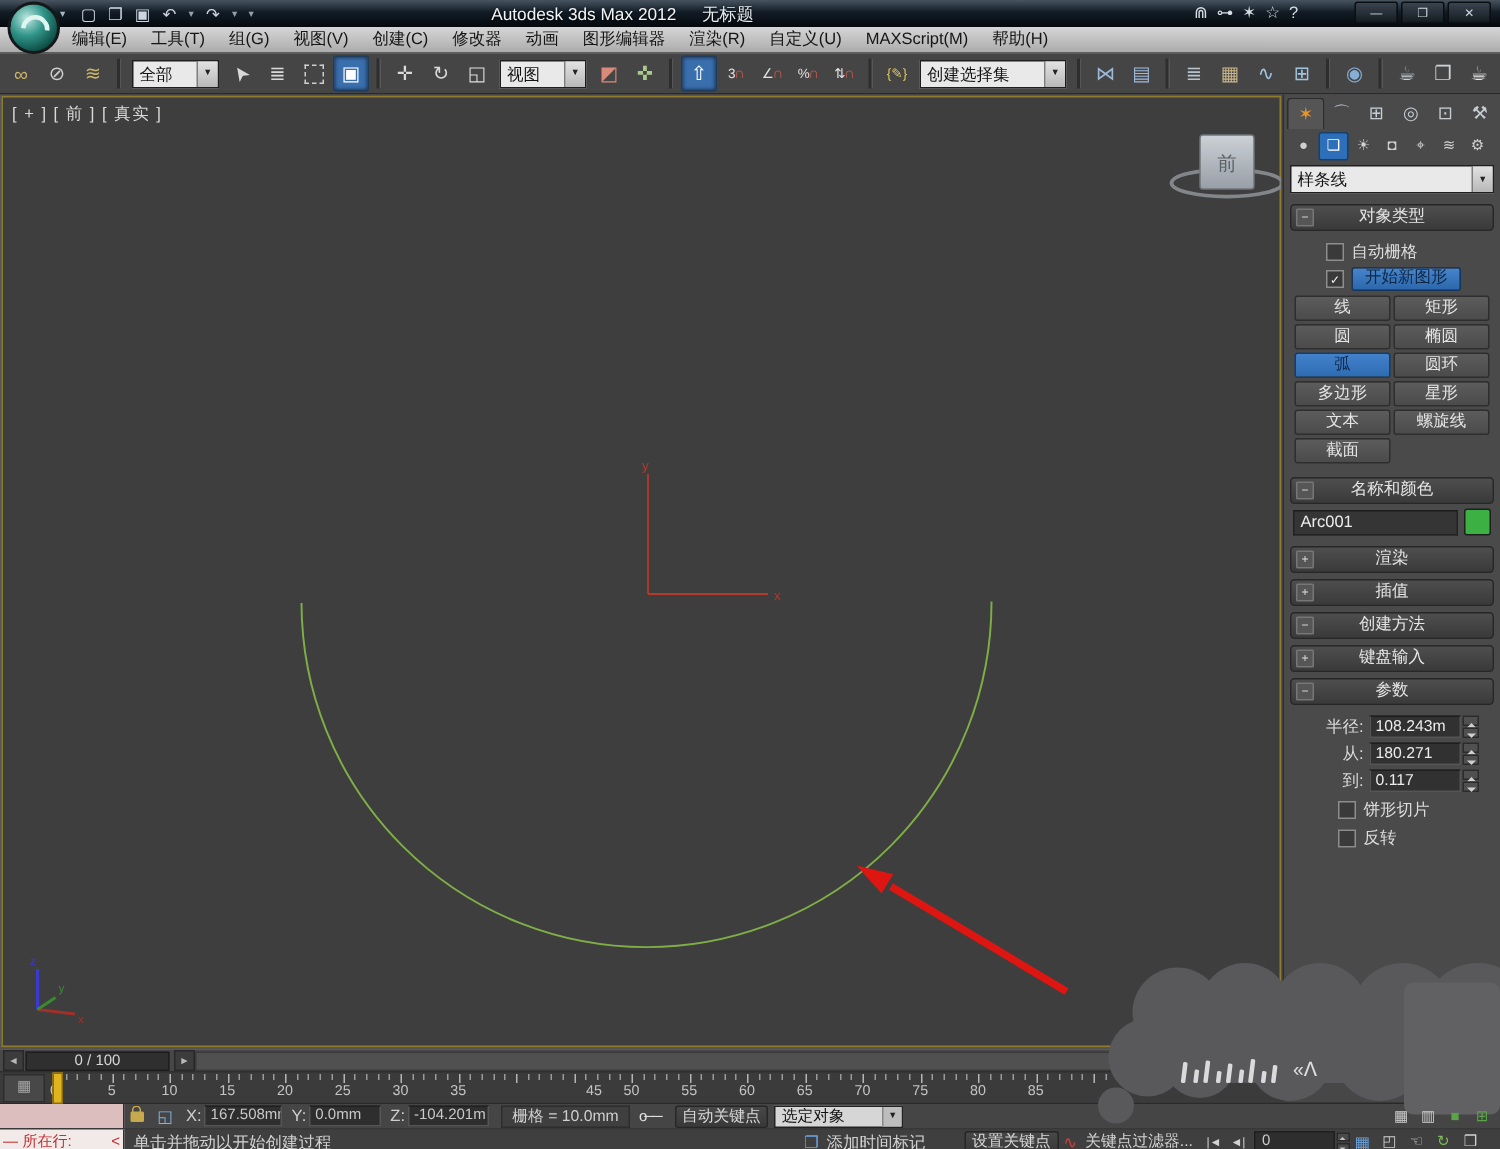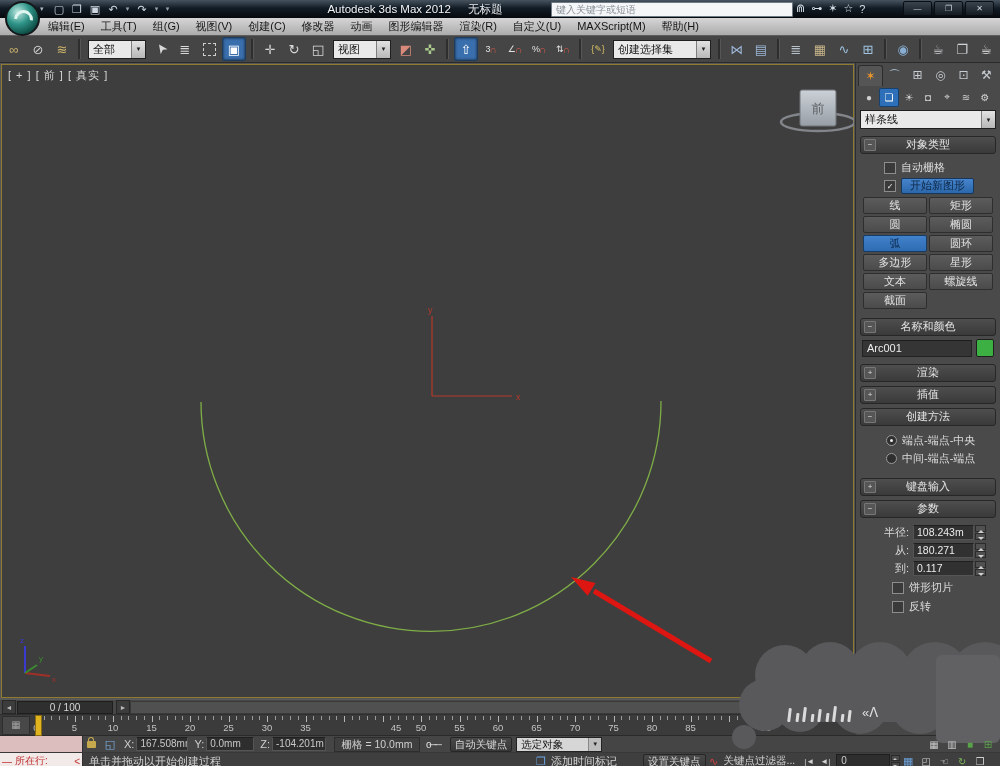--- a/index.html
+++ b/index.html
@@ -171,21 +171,20 @@
       <i>↶</i>
       <i class="sm">▾</i>
       <i>↷</i>
       <i class="sm">▾</i>
       <i class="sm">▾</i>
     </div>
   <div class="wtitle">
     <span>Autodesk 3ds Max 2012</span>
     <span class="sub">无标题</span>
   </div>
-  <div class="searchbox">键入关键字或短语</div>
   <div class="tbicons" id="tbicons">
       <i>⋒</i>
       <i>⊶</i>
       <i>✶</i>
       <i>☆</i>
       <i>?</i>
     </div>
   <div class="winbtns">
     <span>—</span>
     <span>❐</span>
@@ -393,30 +392,20 @@
         <span class="pm">+</span>
         <span>插值</span>
       </div>
     </div>
 
     <div class="rollout">
       <div class="r-head">
         <span class="pm">−</span>
         <span>创建方法</span>
       </div>
-      <div class="r-body" id="radios">
-          <div class="radrow">
-            <span class="rad on"></span>
-            <span>端点-端点-中央</span>
-          </div>
-          <div class="radrow">
-            <span class="rad"></span>
-            <span>中间-端点-端点</span>
-          </div>
-        </div>
     </div>
 
     <div class="rollout">
       <div class="r-head">
         <span class="pm">+</span>
         <span>键盘输入</span>
       </div>
     </div>
 
     <div class="rollout">

